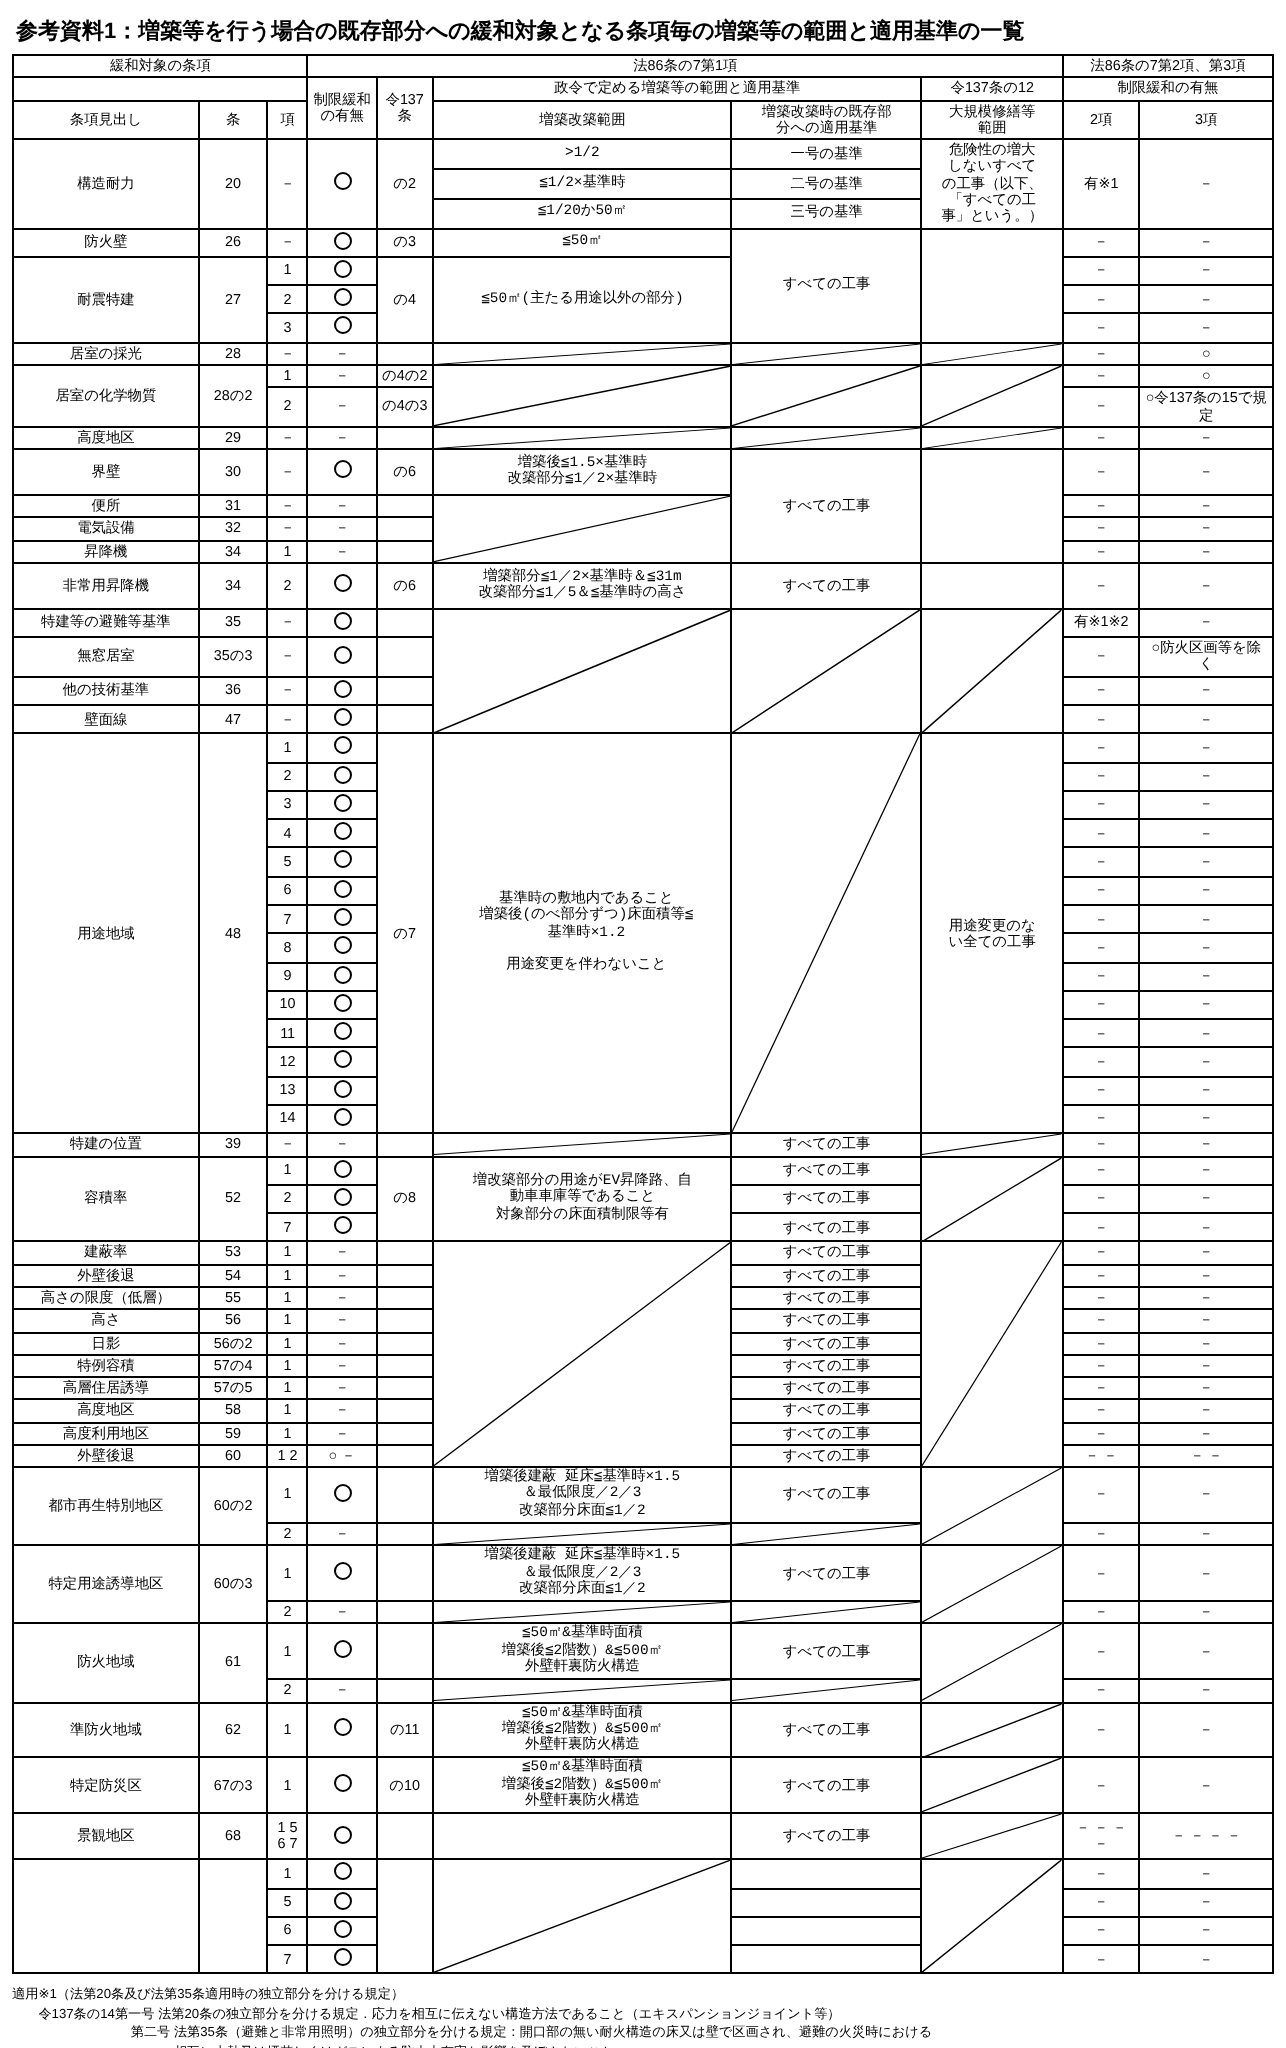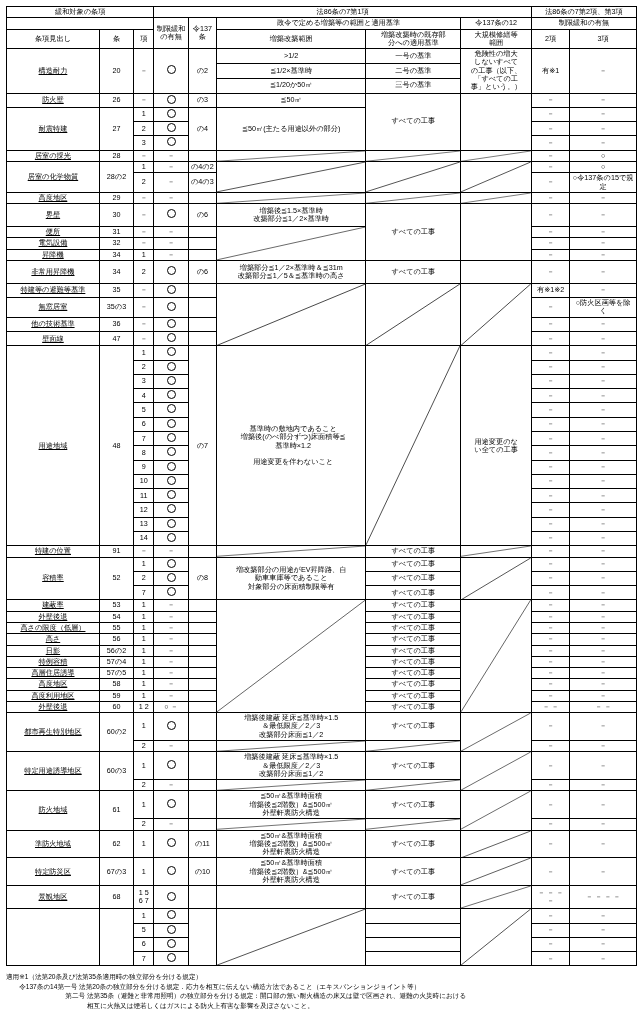--- a/index.html
+++ b/index.html
@@ -16,40 +16,41 @@
   table.main td,table.main th{
     border:1px solid #000;
     font-size:7.2px;
     line-height:1.15;
     padding:1px 2px;
     vertical-align:middle;
     text-align:center;
     word-break:break-all;
   }
   .hdr{font-weight:normal;}
-  .lefttext{text-align:left;}
+  .lefttext{text-align:left;font-family:Liberation Mono, monospace;}
   .nb-b{border-bottom:none !important;}
   .thin{font-size:6.6px;}
   .tiny{font-size:6.2px;}
   .circle{
     display:inline-block;width:7px;height:7px;border:1px solid #000;border-radius:50%;
     line-height:7px;
   }
-  .rowlabel{text-align:left;padding-left:3px;text-decoration:underline;}
+  .rowlabel{text-align:left;padding-left:3px;}
   .diag{position:relative;overflow:hidden;}
   .diag svg{position:absolute;left:0;top:0;width:100%;height:100%;}
   .notes{margin-top:6px;font-size:6.6px;line-height:1.45;}
   .notes .ln{white-space:pre;}
   .h20{height:20px;margin-left:44px;}
 </style>
 </head>
 <body>
 
 <div class="page">
 
+  <div class="doc-title">参考資料1：増築等を行う場合の既存部分への緩和対象となる条項毎の増築等の範囲と適用基準の一覧</div>
 
   <table class="main">
     <colgroup>
       <col style="width:92px">
       <col style="width:34px">
       <col style="width:20px">
       <col style="width:34px">
       <col style="width:28px">
       <col style="width:148px">
       <col style="width:94px">
@@ -436,21 +437,21 @@
         </tr>
       <tr>
           <td>14</td>
           <td><span class="circle"></span></td>
           <td>－</td>
           <td>－</td>
         </tr>
 
       <tr>
         <td class="rowlabel">特建の位置</td>
-        <td>91</td>
+        <td>39</td>
         <td>－</td>
         <td>－</td>
         <td></td>
         <td class="diag">
           <svg viewBox="0 0 148 12" preserveAspectRatio="none">
               <line x1="0" y1="12" x2="148" y2="0" stroke="#000" stroke-width="0.6"></line>
             </svg>
         </td>
         <td>すべての工事</td>
         <td class="diag">

